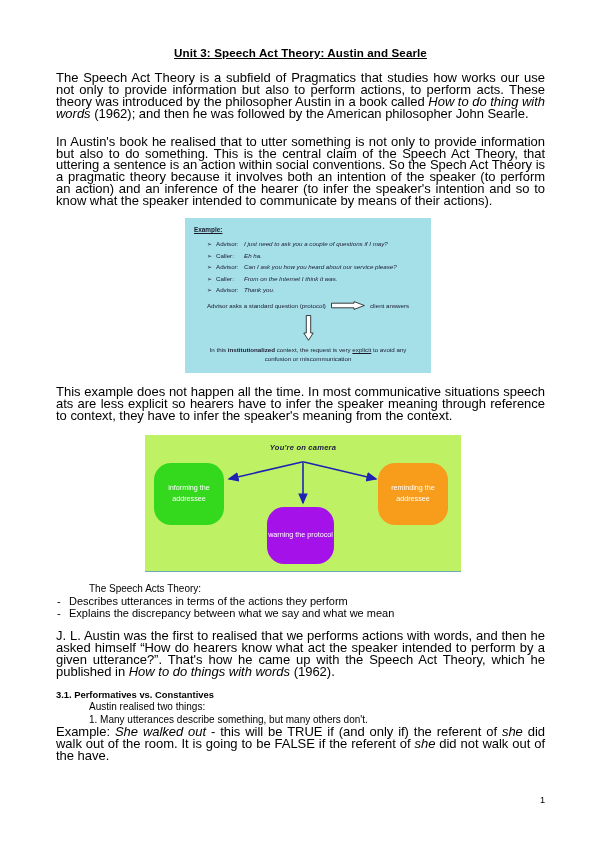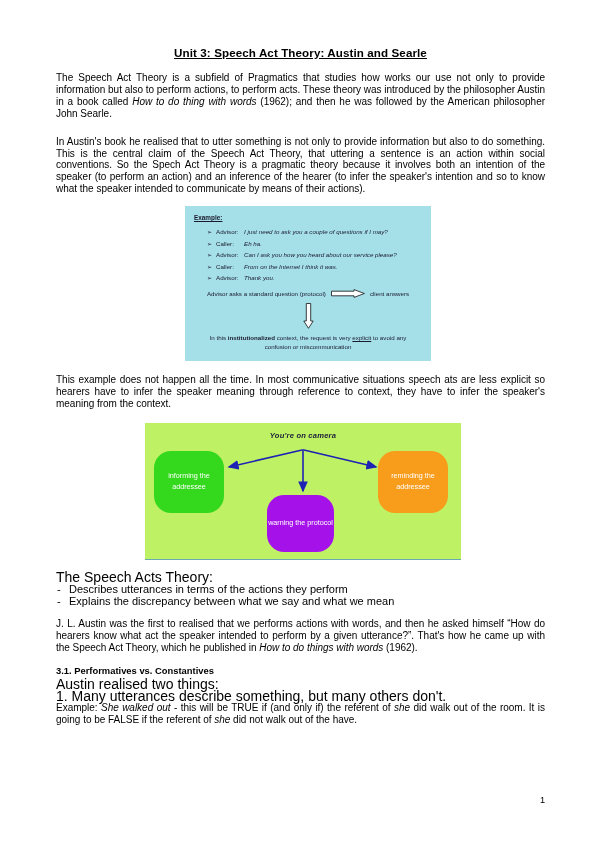--- a/index.html
+++ b/index.html
@@ -21,21 +21,21 @@
   }
   h1.doc-title {
     font-size: 11.6px;
     font-weight: bold;
     text-align: center;
     text-decoration: underline;
     margin: 0 0 13px 0;
     letter-spacing: 0.1px;
   }
   p.para {
-    font-size: 10px;
+    font-size: 13px;
     line-height: 11.9px;
     text-align: justify;
     margin: 0;
     letter-spacing: -0.02px;
   }
   p.para + p.para { margin-top: 16px; }
   .it { font-style: italic; }
   .spacer-11 { height: 11px; }
   .spacer-13 { height: 13px; }
 
@@ -175,22 +175,23 @@
     position: absolute;
     left: 1px;
   }
   h2.sub-head {
     font-size: 9.4px;
     font-weight: bold;
     margin: 0;
     line-height: 12.4px;
   }
   .plainline {
-    font-size: 14px;
+    font-size: 10px;
     line-height: 12.2px;
+    margin-left: 33px;
   }
   .page-num {
     position: absolute;
     right: 54px;
     bottom: 43px;
     font-size: 9.2px;
   }
 </style>
 </head>
 <body>

